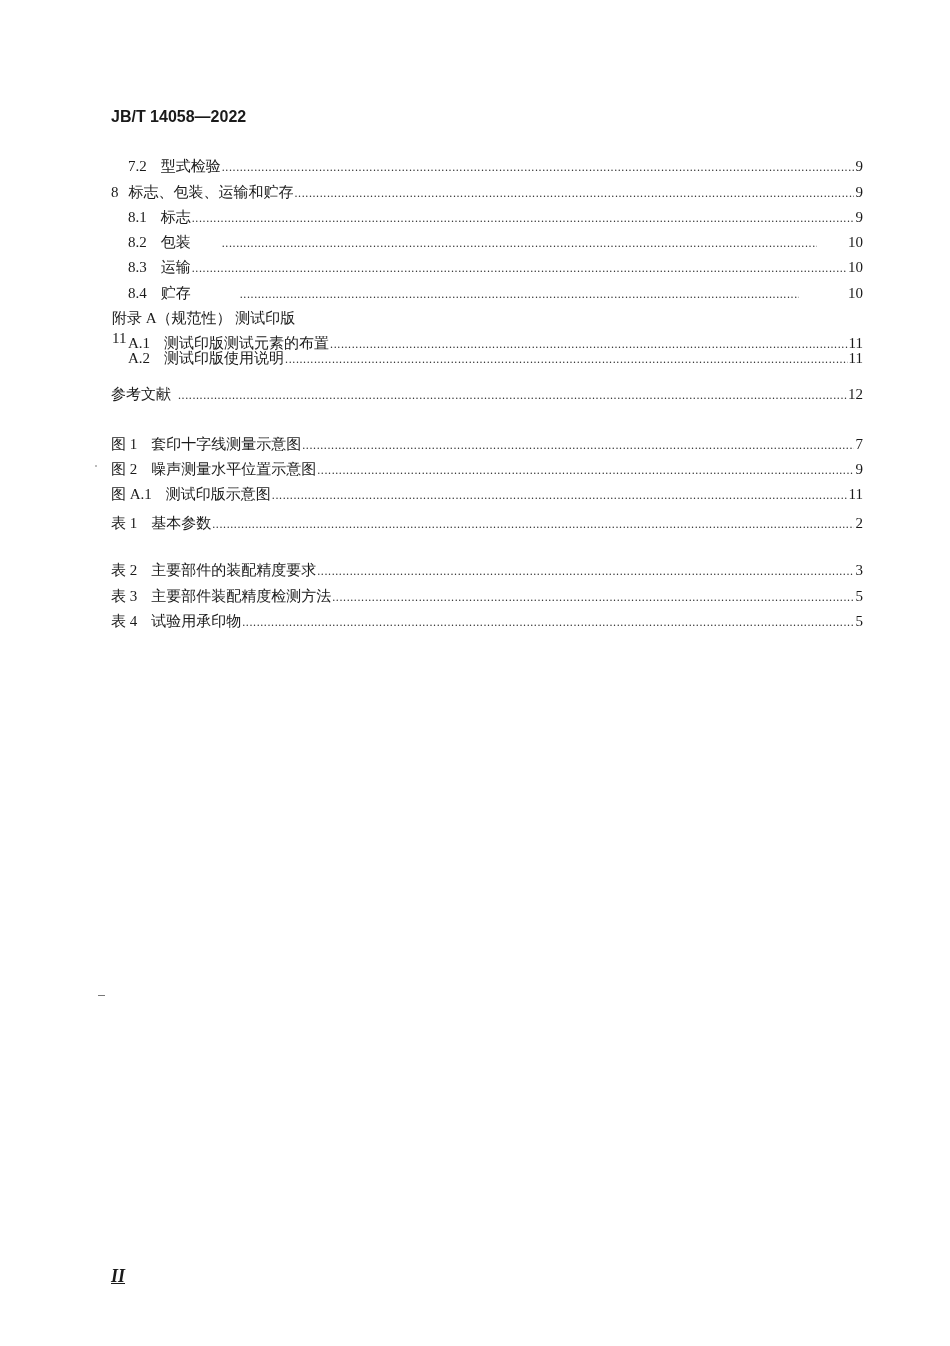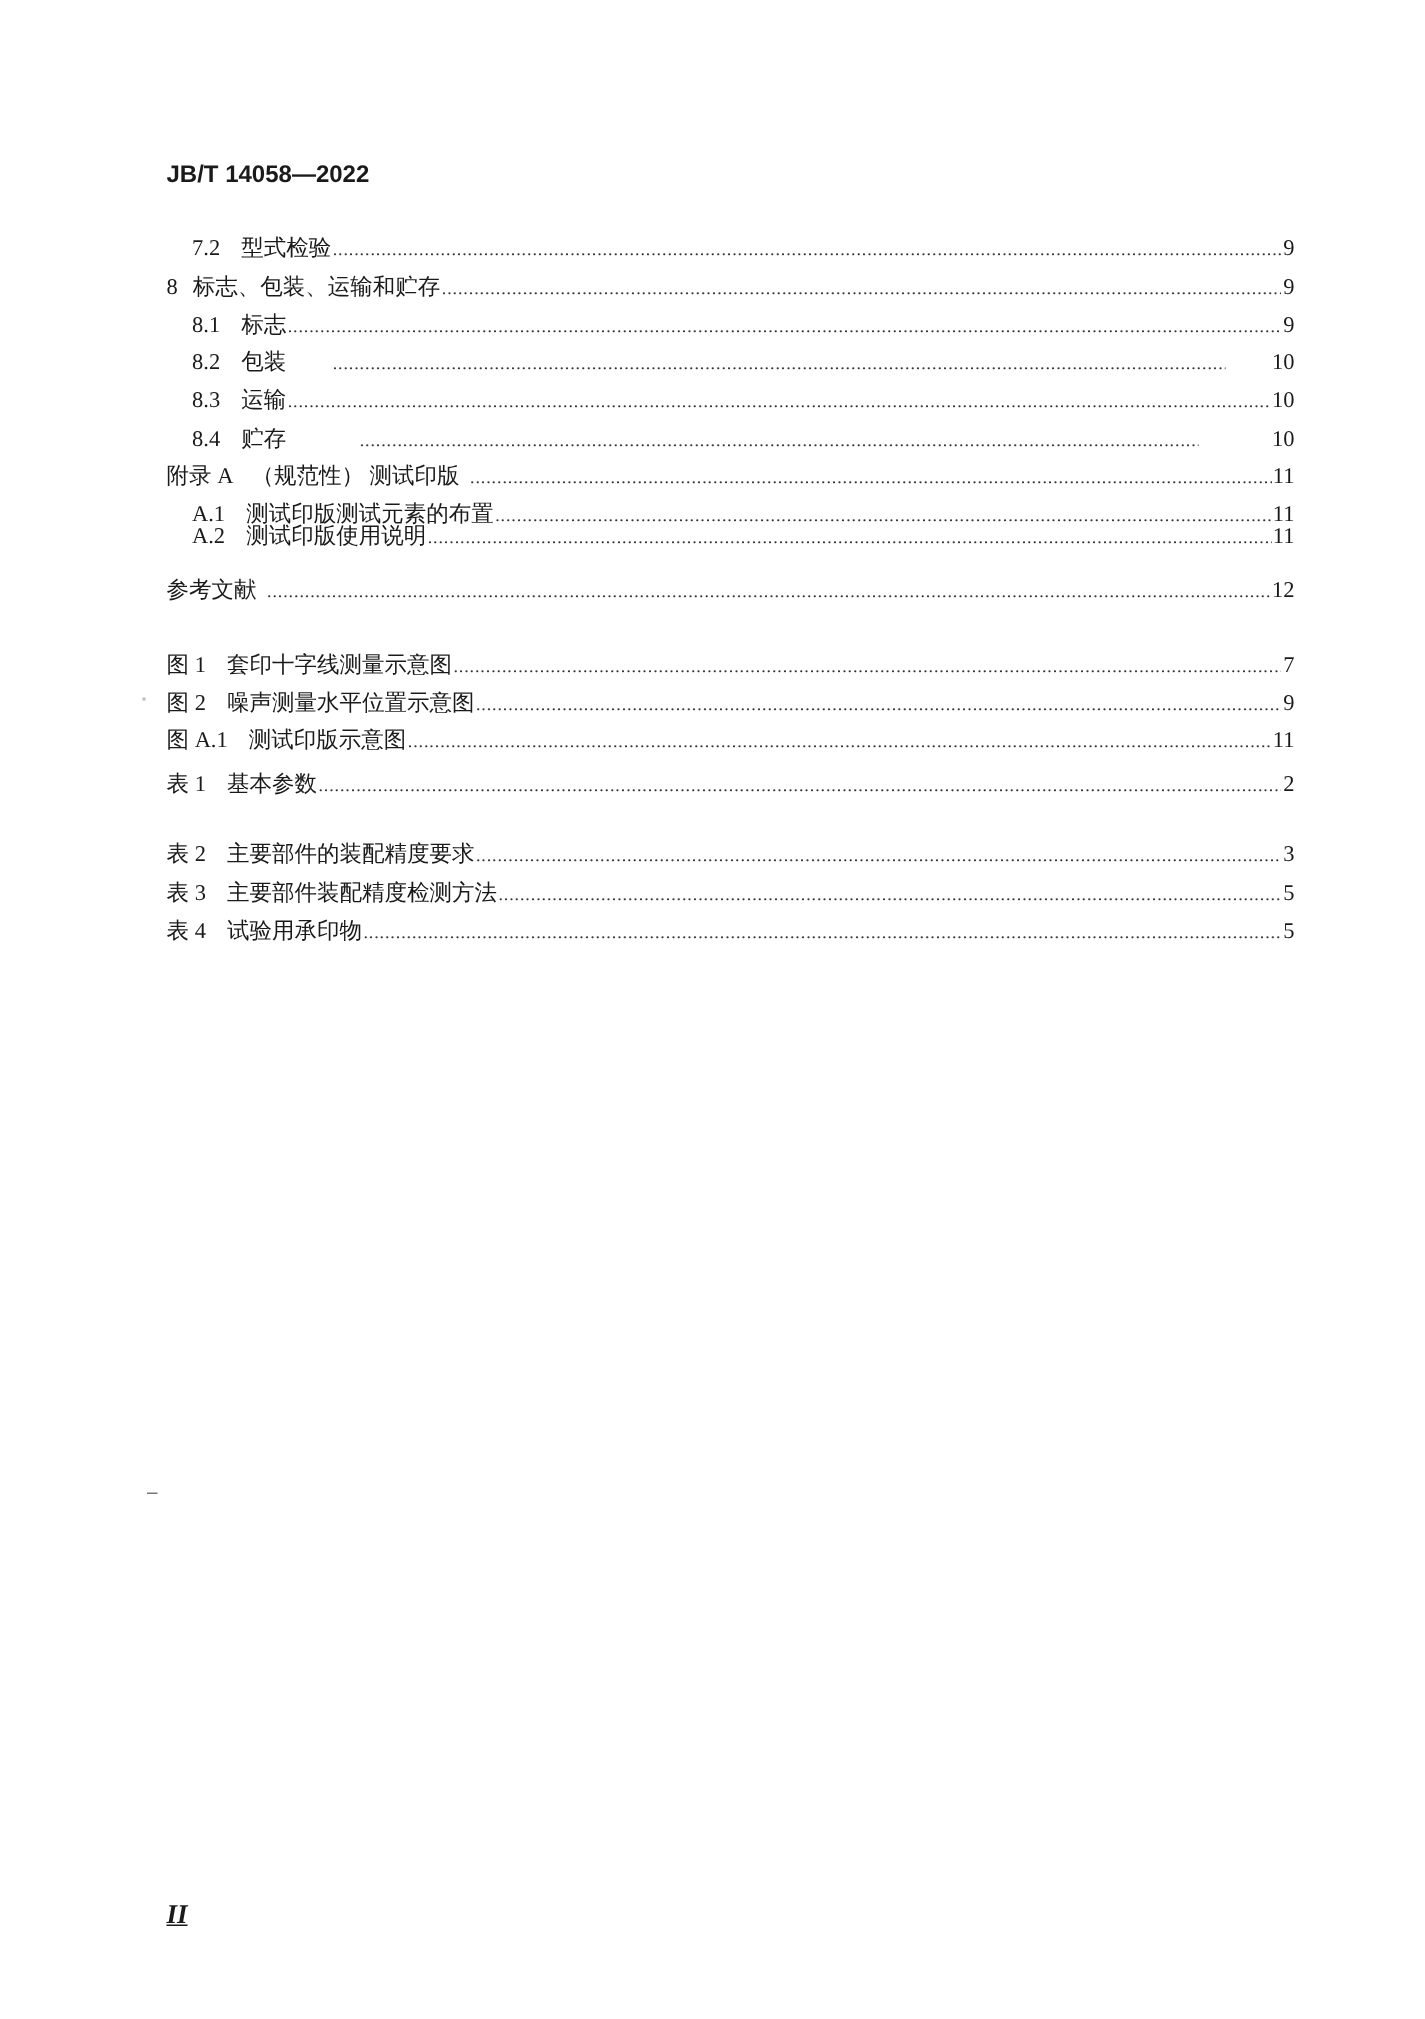--- a/index.html
+++ b/index.html
@@ -143,24 +143,24 @@
 
   <div class="toc-row indent" style="top:283px;gap:48px;">
     <span class="label">
         <span class="num">8.4</span>
         <span>贮存</span>
       </span>
     <span class="dots">......................................................................................................................................................................................................................................................</span>
     <span class="page">10</span>
   </div>
 
-  <div class="toc-row" style="top:308px;">
+  <div class="toc-row" style="top:308px;flex-direction:column;">
     <span class="label">
         <span class="num" style="margin-right:0;">附录 A</span>
-        <span style="margin-right:6px;margin-left:12px;">（规范性） 测试印版</span>
+        <span style="margin-right:6px;">（规范性） 测试印版</span>
       </span>
     <span class="dots">......................................................................................................................................................................................................................................................</span>
     <span class="page">11</span>
   </div>
 
   <div class="toc-row indent" style="top:333px;">
     <span class="label">
         <span class="num">A.1</span>
         <span>测试印版测试元素的布置</span>
       </span>

